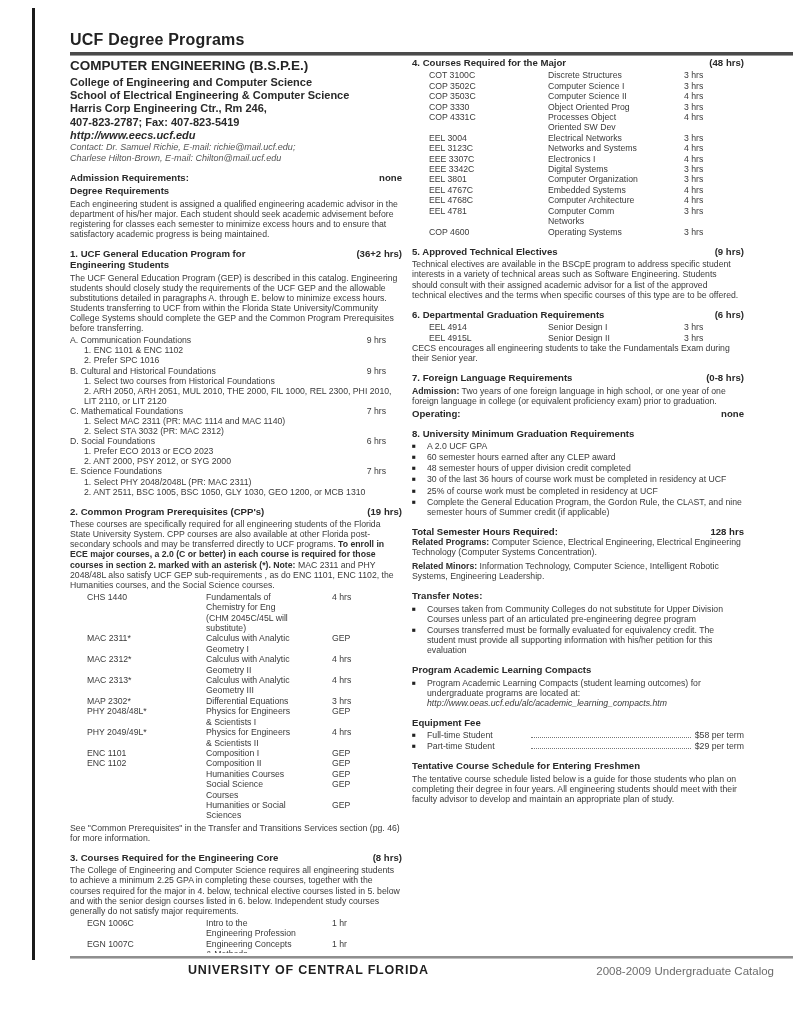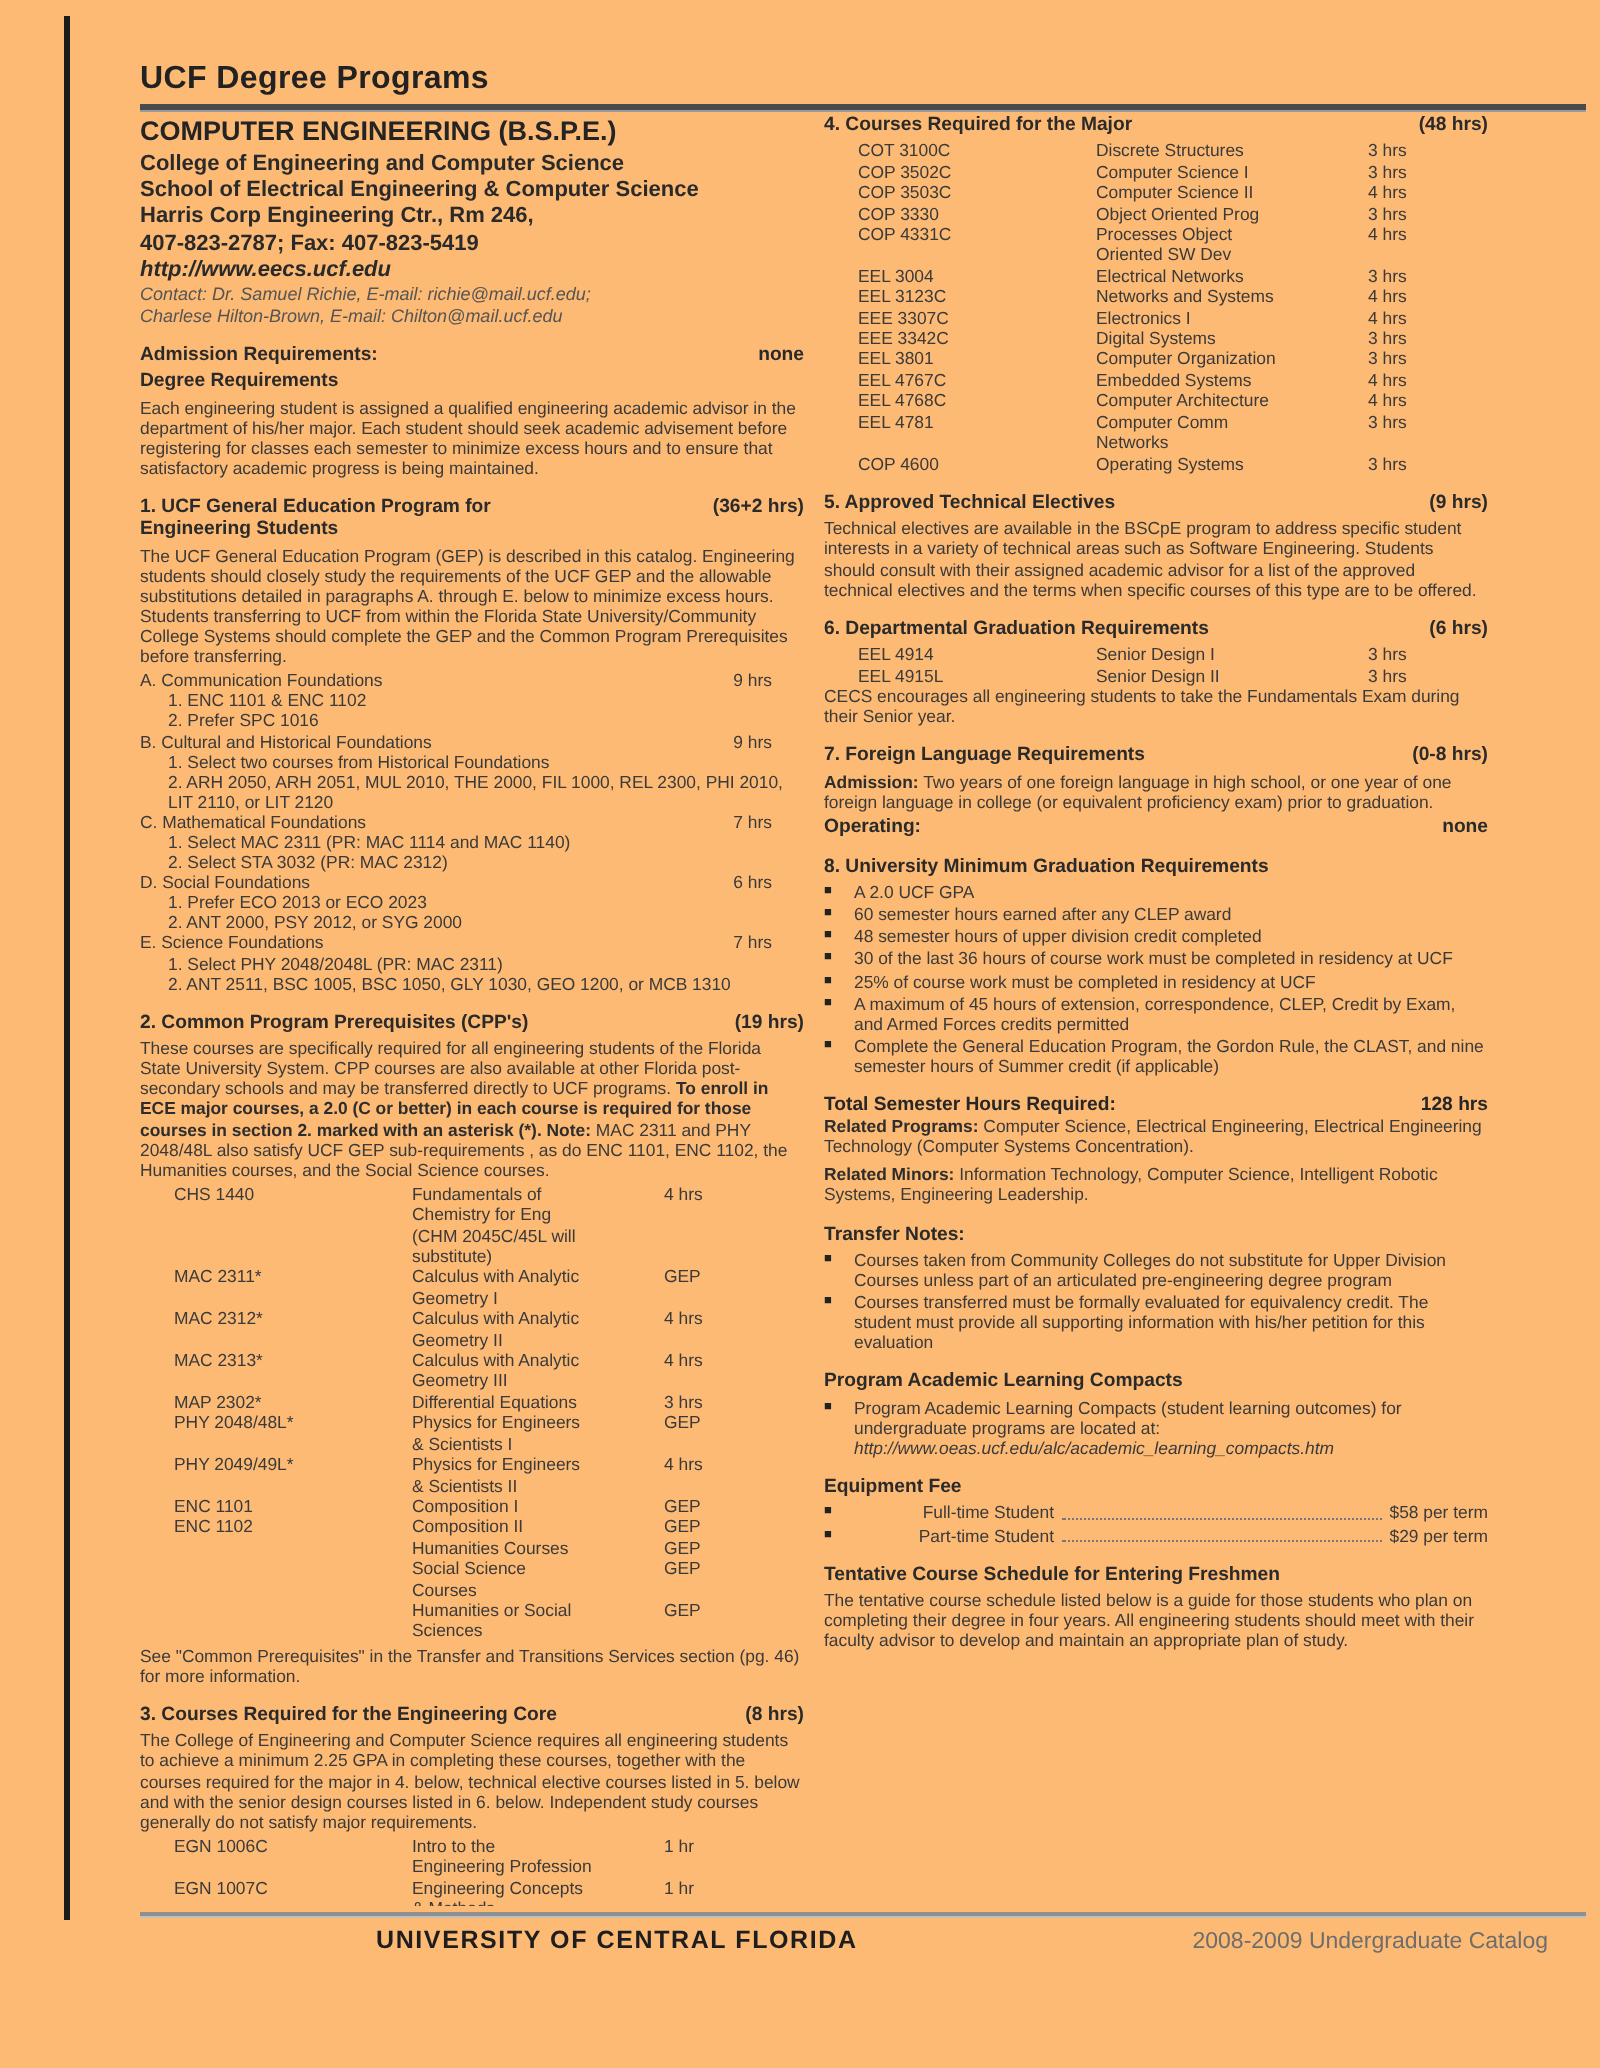--- a/index.html
+++ b/index.html
@@ -1,18 +1,18 @@
 <!DOCTYPE html>
 <html><head>
 <meta charset="utf-8">
 <style>
   html,body { margin:0; padding:0; background:#e8e8e8; }
   .page {
     position:relative; width:800px; height:1034px; margin:0 auto;
-    background:#fdba74; overflow:hidden;
+    background:#ffffff; overflow:hidden;
     font-family:"Liberation Sans", sans-serif; color:#3a3a3a;
     font-size:8.7px; line-height:10.1px;
   }
   .edge-line { position:absolute; left:32px; top:8px; width:3px; height:952px; background:#1b1b1b; }
   .kicker { position:absolute; left:70px; top:31px; font-size:16px; line-height:18px; font-weight:bold; color:#222; letter-spacing:.2px; }
   .top-rule { position:absolute; left:70px; top:52px; width:723px; height:3px; background:#4a4a4a; border-bottom:1px solid #9a9a9a; }
   .footer-rule { position:absolute; left:70px; top:956px; width:723px; height:2px; background:#8f8f8f; border-bottom:1px solid #c0c0c0; }
   .footer-row { position:absolute; left:70px; top:965px; width:723px; height:20px; }
   .footer-univ { position:absolute; left:118px; top:0; font-size:12.5px; font-weight:bold; color:#1e1e1e; letter-spacing:.8px; }
   .footer-catalog { position:absolute; right:19px; top:1px; font-size:11.5px; color:#6d6d6d; }
@@ -41,21 +41,21 @@
   .c1 { flex:0 0 100px; padding-left:17px; box-sizing:border-box; white-space:nowrap; }
   .c2 { flex:1; }
   .c3 { flex:0 0 46px; text-align:left; margin-right:24px; white-space:nowrap; }
   .col-right .c3 { margin-right:14px; }
 
   .bullet { display:flex; margin-bottom:1px; }
   .bsq { flex:0 0 15px; font-size:6.5px; line-height:10.1px; color:#222; }
   .btext { flex:1; }
 
   .fee-row { display:flex; align-items:flex-end; margin-bottom:1px; }
-  .fee-label { flex:0 0 100px;text-align:right; }
+  .fee-label { flex:0 0 100px; }
   .fee-leader { flex:1; border-bottom:1.6px dotted #777; margin:0 4px 2px 4px; }
   .fee-value { white-space:nowrap; }
 
   .note-ital { font-style:italic; }
   .footnote { margin-top:2px; }
   .tot-row { display:flex; justify-content:space-between; font-weight:bold; color:#262626; font-size:9.6px; margin-top:10px; }
 </style>
 </head>
 <body>
 
@@ -423,24 +423,20 @@
           <div class="bullet">
             <span class="bsq">■</span>
             <span class="btext">30 of the last 36 hours of course work must be completed in residency at UCF</span>
           </div>
           <div class="bullet">
             <span class="bsq">■</span>
             <span class="btext">25% of course work must be completed in residency at UCF</span>
           </div>
           <div class="bullet">
             <span class="bsq">■</span>
-            <span class="btext">A maximum of 45 hours of extension, correspondence, CLEP, Credit by Exam, and Armed Forces credits permitted</span>
-          </div>
-          <div class="bullet">
-            <span class="bsq">■</span>
             <span class="btext">Complete the General Education Program, the Gordon Rule, the CLAST, and nine semester hours of Summer credit (if applicable)</span>
           </div>
         </div>
     </div>
 
     <div class="tot-row">
       <span>Total Semester Hours Required:</span>
       <span>128 hrs</span>
     </div>
 

